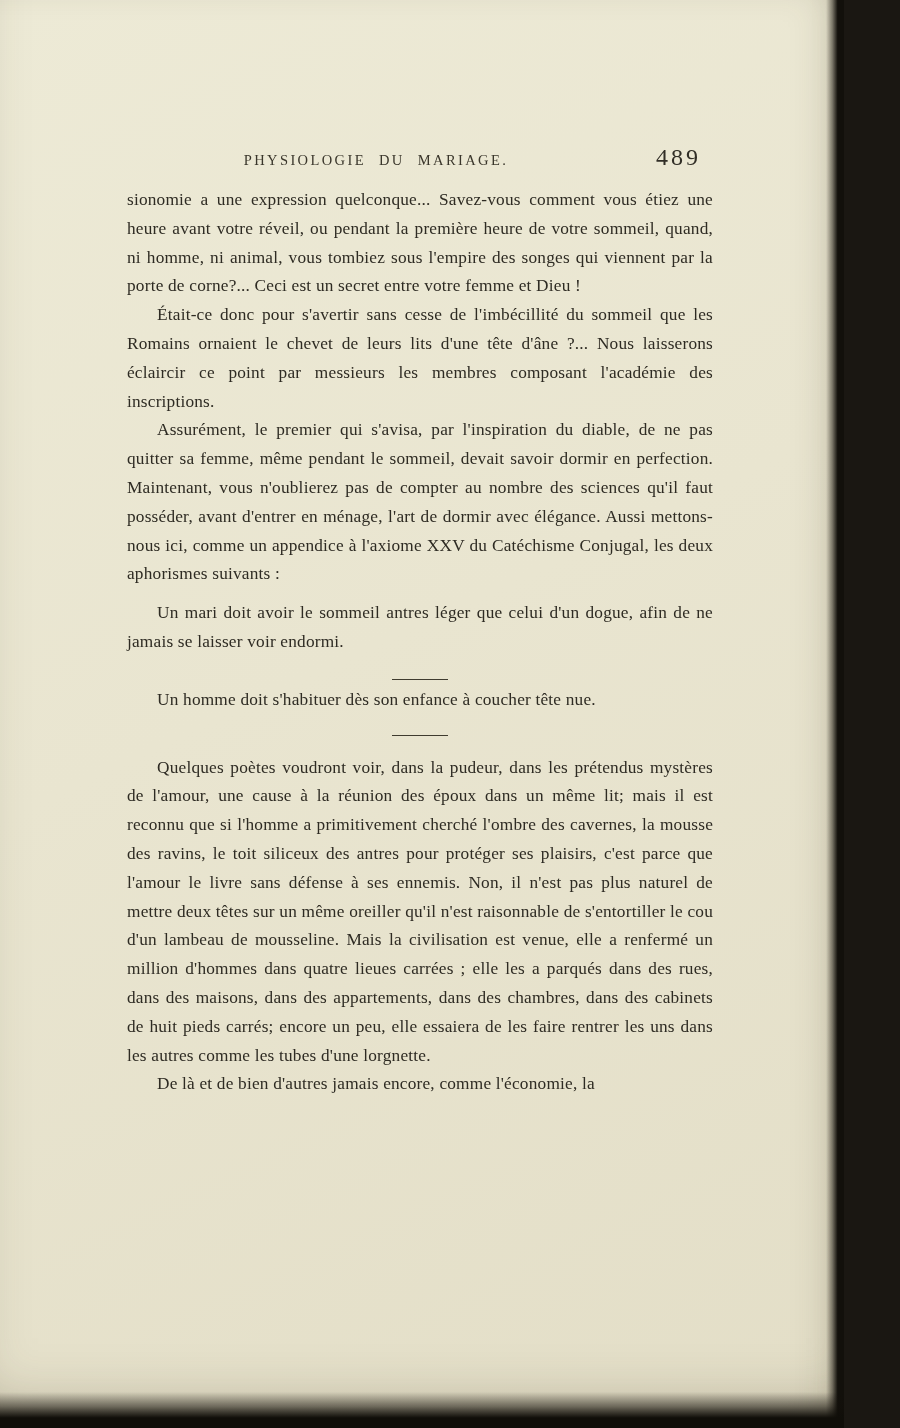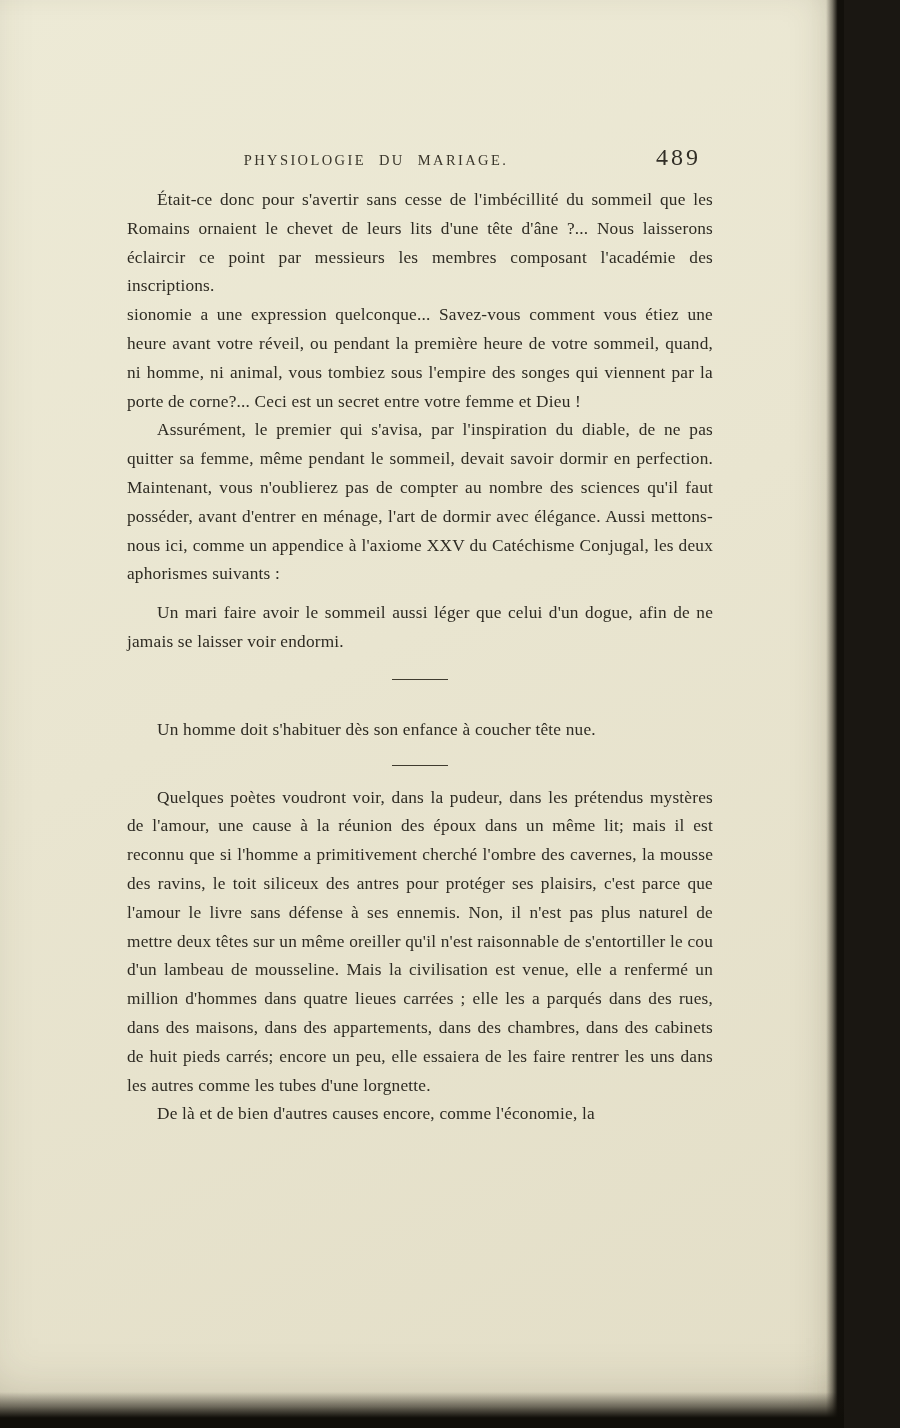--- a/index.html
+++ b/index.html
@@ -59,21 +59,21 @@
     color: #2e2b23;
     hyphens: auto;
     -webkit-hyphens: auto;
   }
   .para {
     margin: 0;
     text-indent: 30px;
   }
   .para.no-indent { text-indent: 0; }
   .para.aphorism-first { margin-top: 10px; }
-  .para.aphorism-second { margin-top: 36px; }
+  .para.aphorism-second { margin-top: 6px; }
   .para.resume { margin-top: 18px; }
 
   .rule {
     border: none;
     border-top: 1.6px solid #3f3b2f;
     width: 56px;
     margin: 22px auto 0 auto;
   }
   .rule.rule-2 { margin-top: 20px; }
 
@@ -108,36 +108,36 @@
 
 <div class="scan">
 
   <header class="running-head">
     <span class="head-title">PHYSIOLOGIE DU MARIAGE.</span>
     <span class="head-pagenum">489</span>
   </header>
 
   <main class="text-block">
 
+    <p class="para no-indent">sionomie a une expression quelconque... Savez-vous comment vous étiez une heure avant votre réveil, ou pendant la première heure de votre sommeil, quand, ni homme, ni animal, vous tombiez sous l'empire des songes qui viennent par la porte de corne?... Ceci est un secret entre votre femme et Dieu !</p>
+
     <p class="para">Était-ce donc pour s'avertir sans cesse de l'imbécillité du sommeil que les Romains ornaient le chevet de leurs lits d'une tête d'âne ?... Nous laisserons éclaircir ce point par messieurs les membres composant l'académie des inscriptions.</p>
-
-    <p class="para no-indent">sionomie a une expression quelconque... Savez-vous comment vous étiez une heure avant votre réveil, ou pendant la première heure de votre sommeil, quand, ni homme, ni animal, vous tombiez sous l'empire des songes qui viennent par la porte de corne?... Ceci est un secret entre votre femme et Dieu !</p>
 
     <p class="para">Assurément, le premier qui s'avisa, par l'inspiration du diable, de ne pas quitter sa femme, même pendant le sommeil, devait savoir dormir en perfection. Maintenant, vous n'oublierez pas de compter au nombre des sciences qu'il faut posséder, avant d'entrer en ménage, l'art de dormir avec élégance. Aussi mettons-nous ici, comme un appendice à l'axiome XXV du Catéchisme Conjugal, les deux aphorismes suivants :</p>
 
-    <p class="para aphorism-first">Un mari faire avoir le sommeil aussi léger que celui d'un dogue, afin de ne jamais se laisser voir endormi.</p>
+    <p class="para aphorism-first">Un mari doit avoir le sommeil antres léger que celui d'un dogue, afin de ne jamais se laisser voir endormi.</p>
 
     <hr class="rule rule-1">
 
     <p class="para aphorism-second">Un homme doit s'habituer dès son enfance à coucher tête nue.</p>
 
     <hr class="rule rule-2">
 
     <p class="para resume">Quelques poètes voudront voir, dans la pudeur, dans les prétendus mystères de l'amour, une cause à la réunion des époux dans un même lit; mais il est reconnu que si l'homme a primitivement cherché l'ombre des cavernes, la mousse des ravins, le toit siliceux des antres pour protéger ses plaisirs, c'est parce que l'amour le livre sans défense à ses ennemis. Non, il n'est pas plus naturel de mettre deux têtes sur un même oreiller qu'il n'est raisonnable de s'entortiller le cou d'un lambeau de mousseline. Mais la civilisation est venue, elle a renfermé un million d'hommes dans quatre lieues carrées ; elle les a parqués dans des rues, dans des maisons, dans des appartements, dans des chambres, dans des cabinets de huit pieds carrés; encore un peu, elle essaiera de les faire rentrer les uns dans les autres comme les tubes d'une lorgnette.</p>
 
-    <p class="para">De là et de bien d'autres causes encore, comme l'économie, la</p>
+    <p class="para">De là et de bien d'autres jamais encore, comme l'économie, la</p>
 
   </main>
 
   <div class="edge edge-right"></div>
   <div class="edge edge-bottom"></div>
 
 </div>
 
 </body></html>

